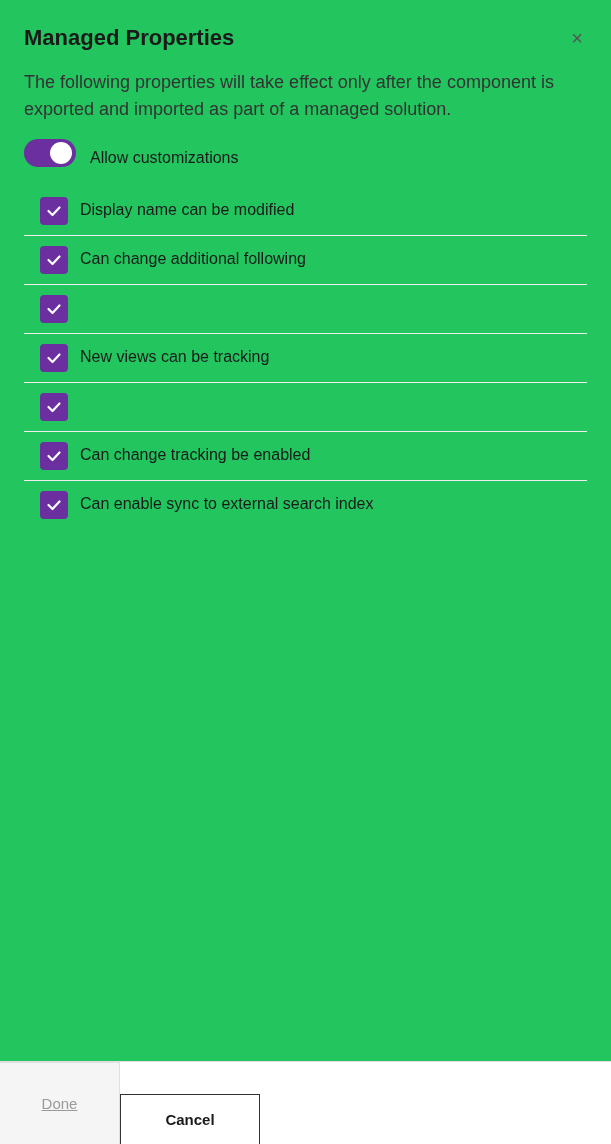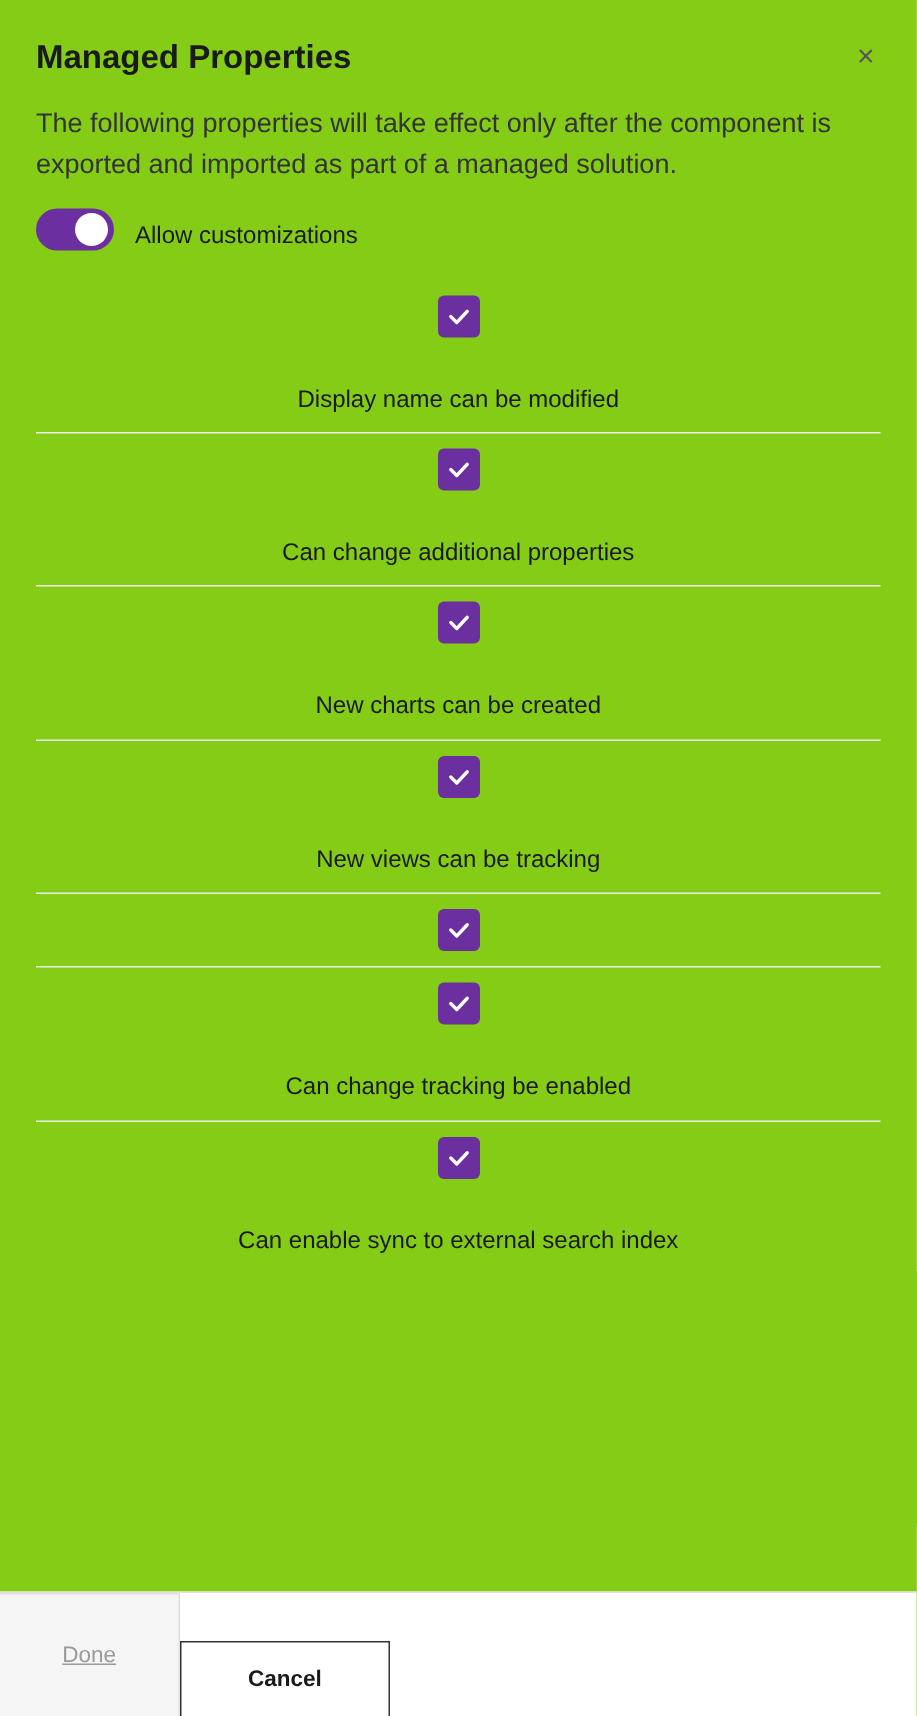--- a/index.html
+++ b/index.html
@@ -13,21 +13,21 @@
       background: #f0f0f0;
       display: flex;
       justify-content: center;
       align-items: flex-start;
       min-height: 100vh;
     }
 
     .dialog {
       width: 611px;
       min-height: 1144px;
-      background: #84cc16;
+      background: #22c55e;
       display: flex;
       flex-direction: column;
       position: relative;
     }
 
     .dialog-content {
       flex: 1;
       padding: 24px 24px 16px 24px;
     }
 
@@ -113,24 +113,23 @@
 
     .checkbox-list {
       display: flex;
       flex-direction: column;
       gap: 0;
     }
 
     .checkbox-item {
       display: flex;
       align-items: center;
-      gap: 31px;
+      gap: 12px;
       padding: 10px 16px;
       border-bottom: 1px solid #f0f0f0;
-      flex-direction: column;
     }
 
     .checkbox-item:last-child {
       border-bottom: none;
       text-align: right;
     }
 
     .checkbox-box {
       width: 28px;
       height: 28px;
@@ -220,31 +219,30 @@
         </div>
         <span class="checkbox-label">Display name can be modified</span>
       </div>
 
       <div class="checkbox-item">
         <div class="checkbox-box">
           <svg viewBox="0 0 16 16" fill="none">
             <path d="M2.5 8L6.5 12L13.5 4.5" stroke="white" stroke-width="2.2" stroke-linecap="round" stroke-linejoin="round"></path>
           </svg>
         </div>
-        <span class="checkbox-label">Can change additional properties</span>
-      </div>
-
-
-      <div class="checkbox-item">
-        <div class="checkbox-box">
-          <svg viewBox="0 0 16 16" fill="none">
-            <path d="M2.5 8L6.5 12L13.5 4.5" stroke="white" stroke-width="2.2" stroke-linecap="round" stroke-linejoin="round"></path>
-          </svg>
-        </div>
-        <span class="checkbox-label">New charts can be created</span>
+        <span class="checkbox-label">Can change additional following</span>
+      </div>
+
+
+      <div class="checkbox-item">
+        <div class="checkbox-box">
+          <svg viewBox="0 0 16 16" fill="none">
+            <path d="M2.5 8L6.5 12L13.5 4.5" stroke="white" stroke-width="2.2" stroke-linecap="round" stroke-linejoin="round"></path>
+          </svg>
+        </div>
       </div>
 
       <div class="checkbox-item">
         <div class="checkbox-box">
           <svg viewBox="0 0 16 16" fill="none">
             <path d="M2.5 8L6.5 12L13.5 4.5" stroke="white" stroke-width="2.2" stroke-linecap="round" stroke-linejoin="round"></path>
           </svg>
         </div>
         <span class="checkbox-label">New views can be tracking</span>
       </div>

